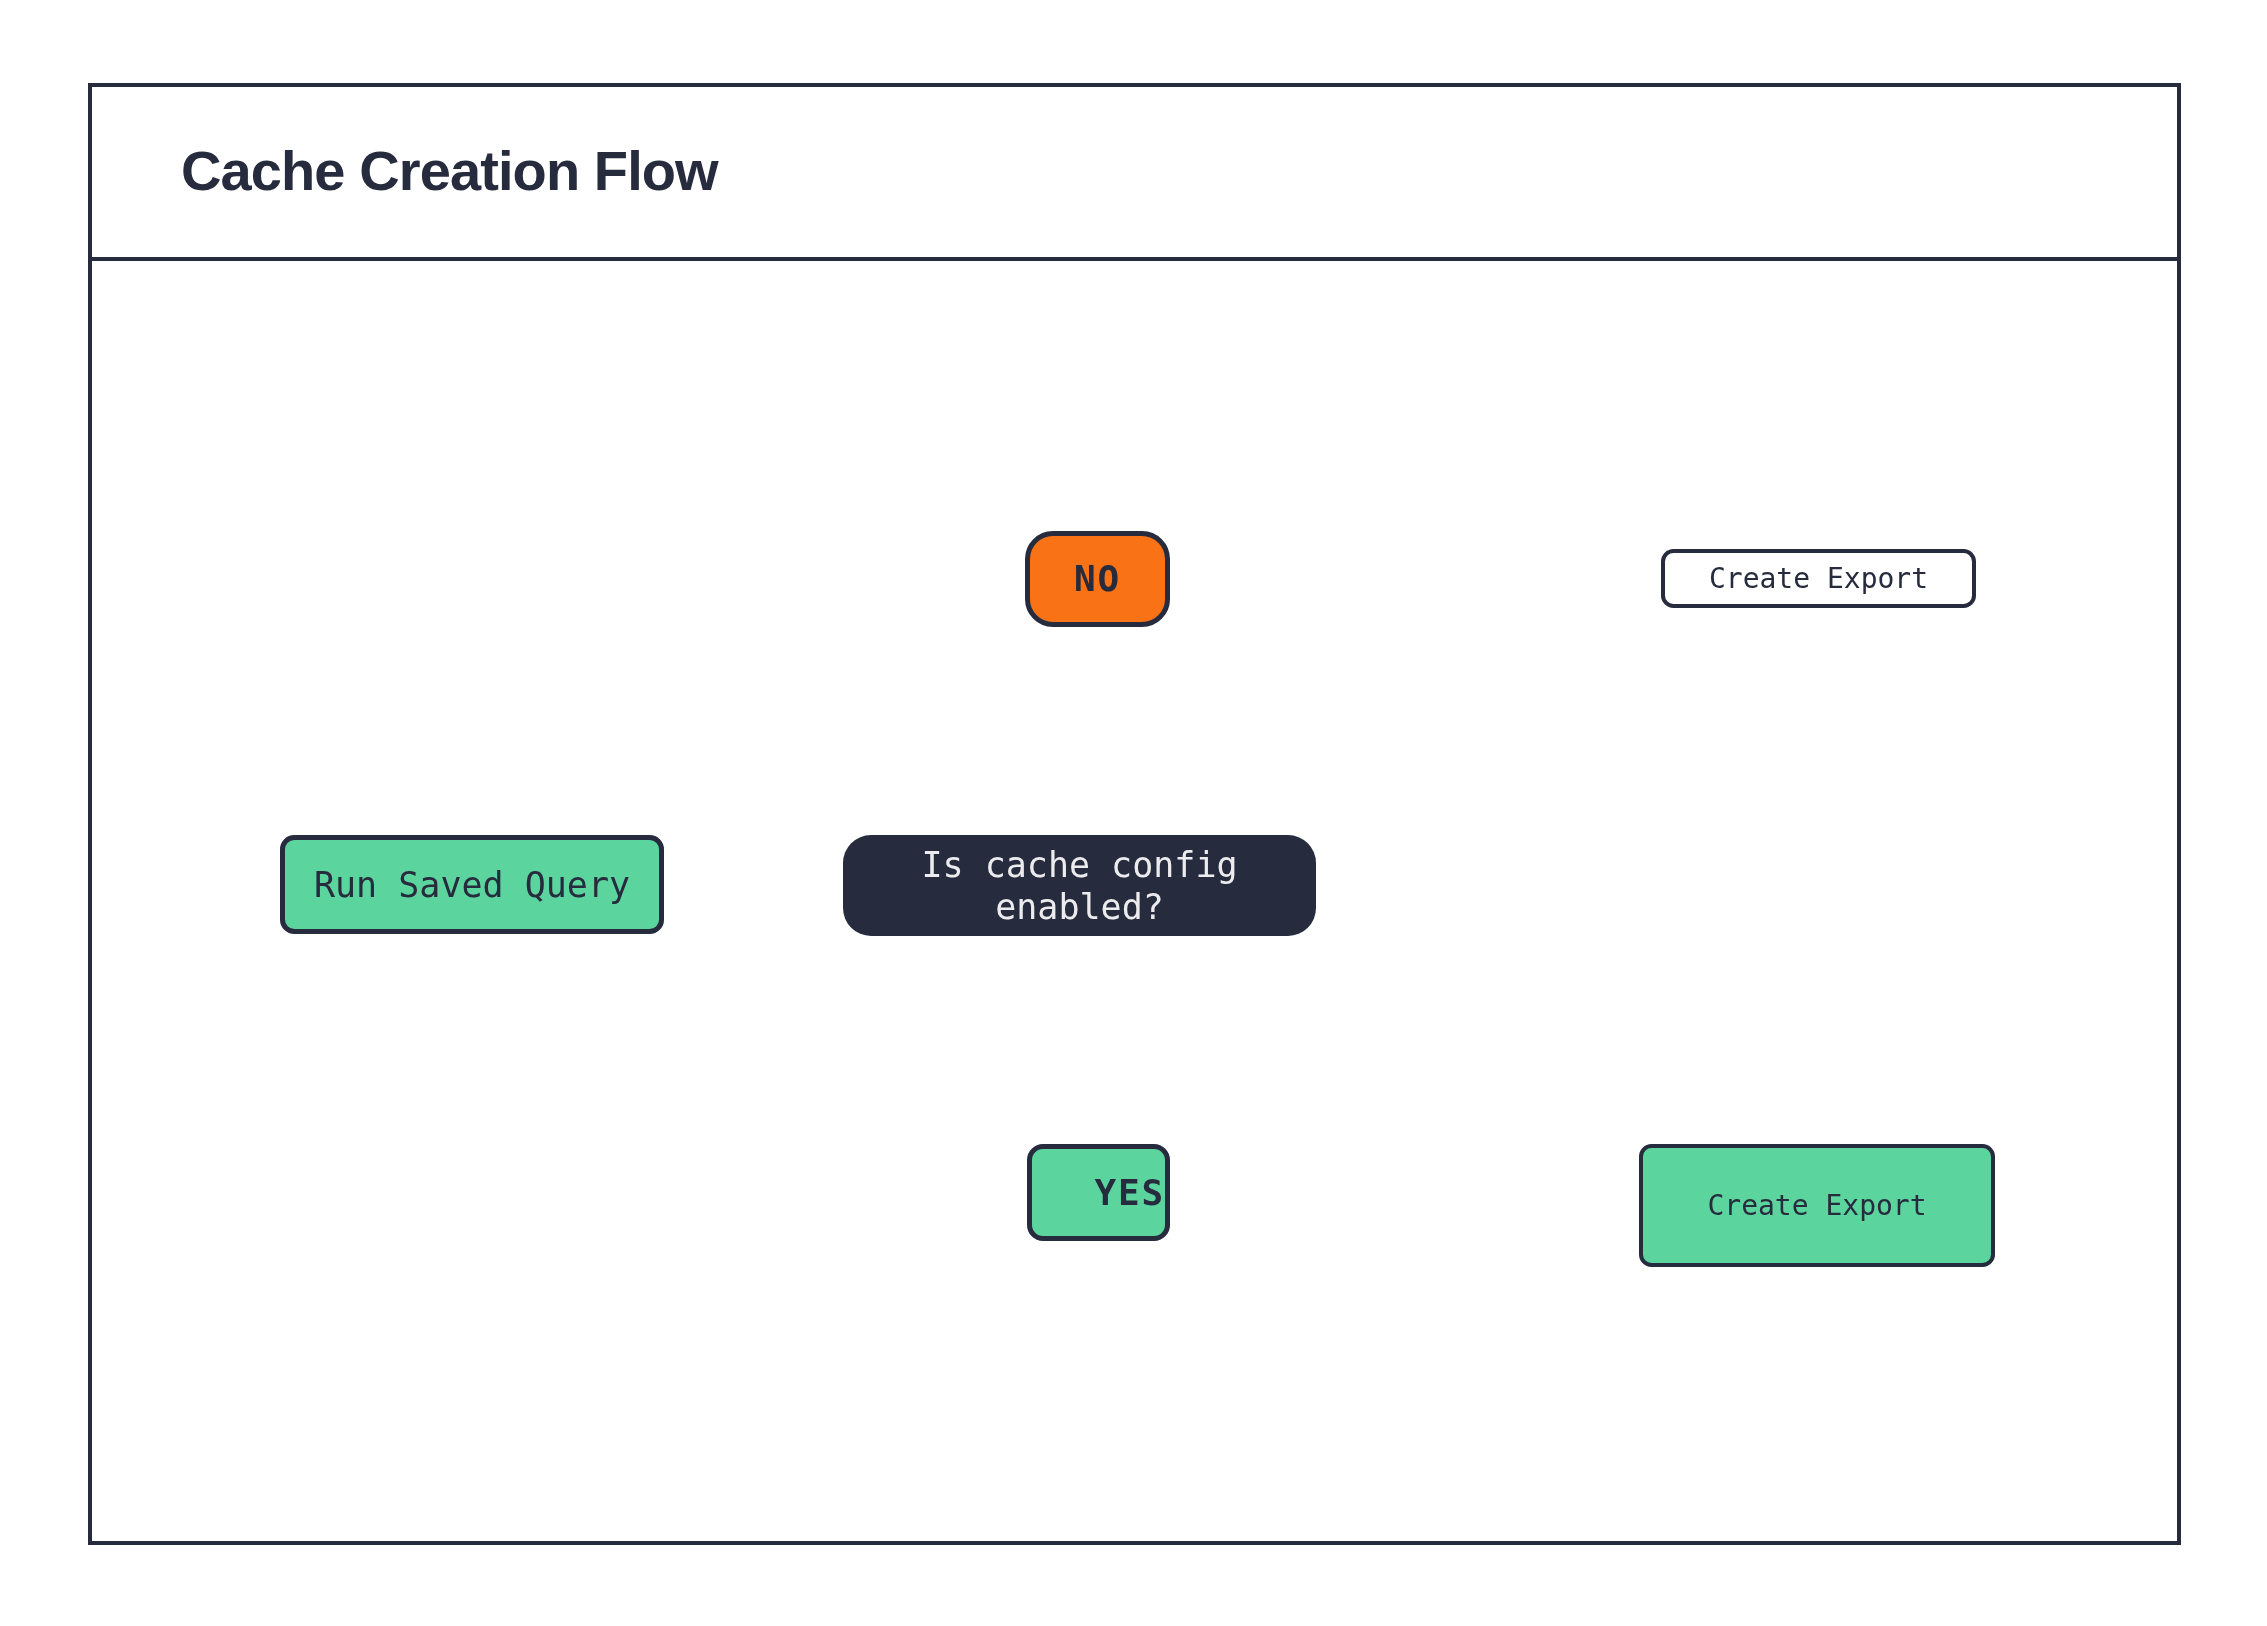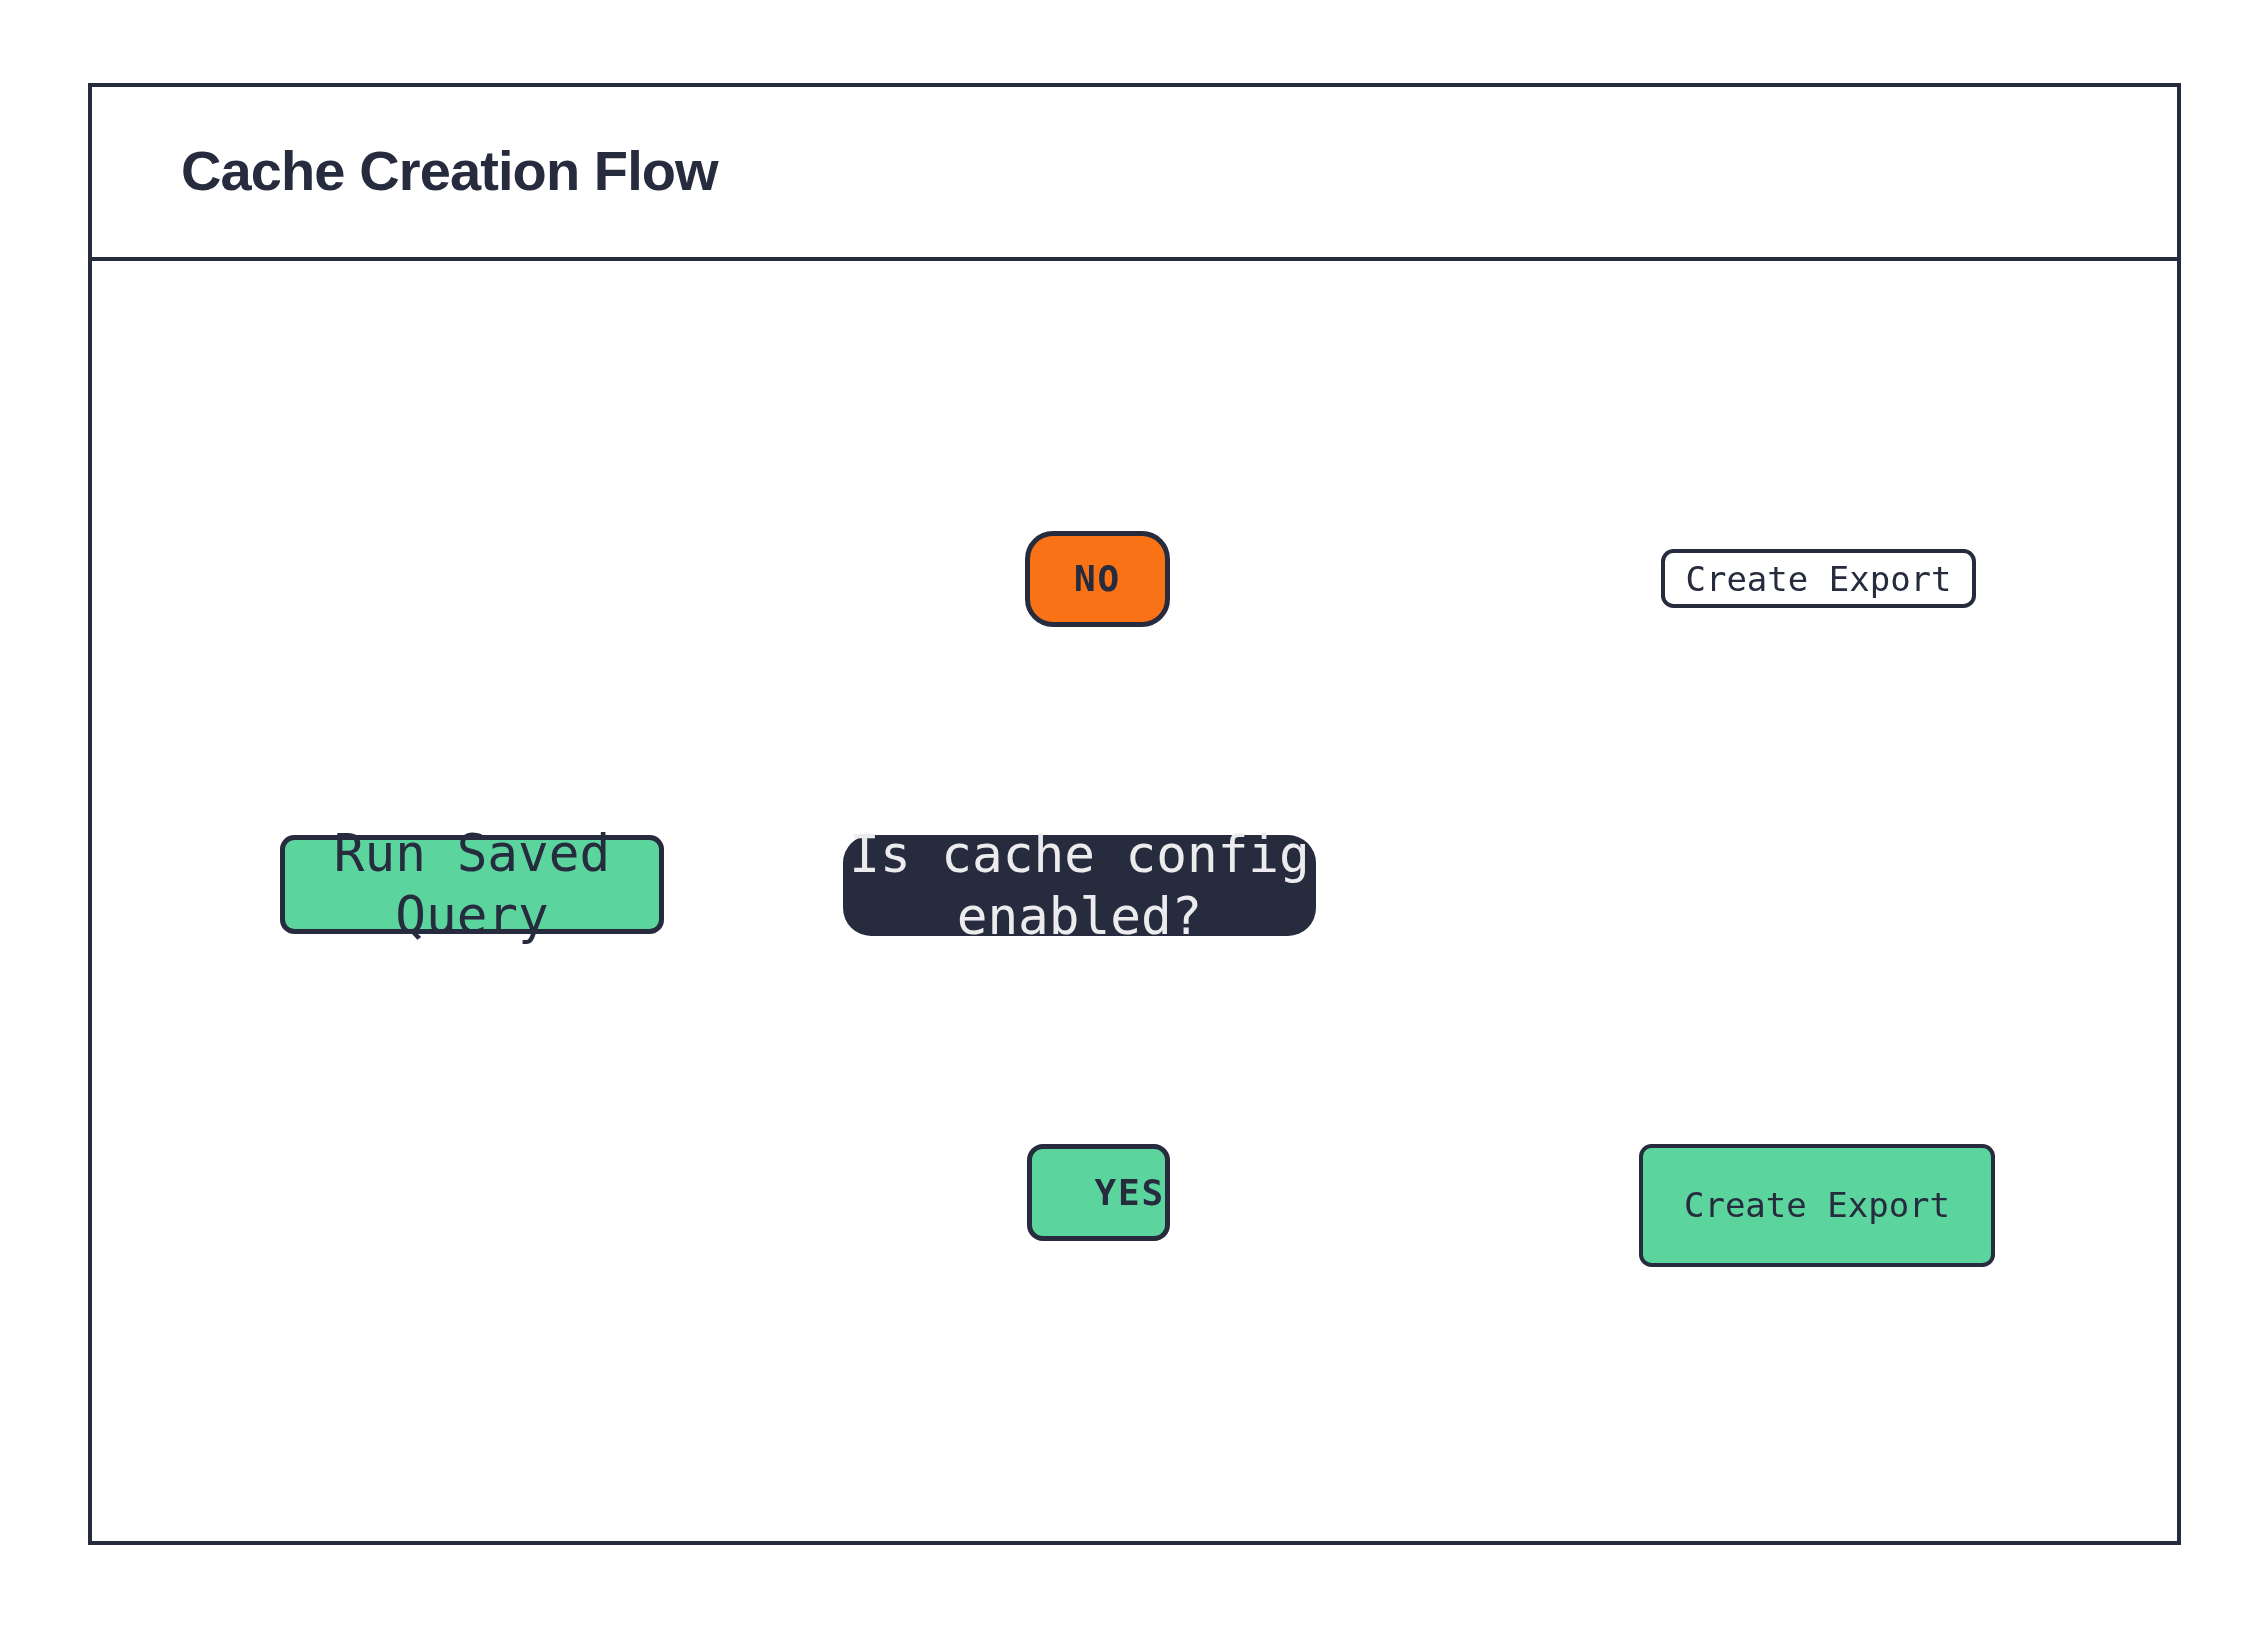--- a/index.html
+++ b/index.html
@@ -29,21 +29,21 @@
     font-weight:700;font-size:56px;letter-spacing:-0.9px;color:var(--navy);
   }
 
   svg.layer{position:absolute;left:0;top:0;width:2268px;height:1626px;}
   svg.layer path, svg.layer line, svg.layer ellipse{
     stroke:var(--navy);stroke-width:6;fill:none;
   }
 
   .node{
     position:absolute;display:flex;align-items:center;justify-content:center;
-    text-align:center;font-size:51px;line-height:1.2;color:var(--navy);
+    text-align:center;font-size:35px;line-height:1.2;color:var(--navy);
   }
   .node-run{
     left:280px;top:835px;width:384px;height:99px;
     background:var(--green);border:5.4px solid var(--navy);border-radius:14.3px;
   }
   .node-decision{
     left:843px;top:835px;width:473px;height:101px;
     background:var(--navy);border-radius:28px;color:var(--text_light);
   }
   .node-no{
@@ -51,21 +51,21 @@
     background:#f97316;border:5.4px solid var(--navy);border-radius:28px;
     font-weight:bold;font-size:36px;letter-spacing:1.8px;
   }
   .node-yes{
     left:1027px;top:1144px;width:143px;height:97px;
     background:var(--green);border:5.4px solid var(--navy);border-radius:16px;
     font-weight:bold;font-size:36px;letter-spacing:1.8px;justify-content:flex-end;
   }
   .db-label{
     position:absolute;display:flex;flex-direction:column;align-items:center;justify-content:center;
-    font-size:34px;color:var(--navy);text-align:left;
+    font-size:28px;color:var(--navy);text-align:left;
   }
   .db-label-export{
     left:1661px;top:549px;width:315px;height:59px;
     background:var(--paper);border:4.5px solid var(--navy);border-radius:12.5px;
   }
   .db-label-cache{
     left:1639px;top:1144px;width:356px;height:123px;
     background:var(--green);border:4.5px solid var(--navy);border-radius:12.5px;
     line-height:1.5;
   }

